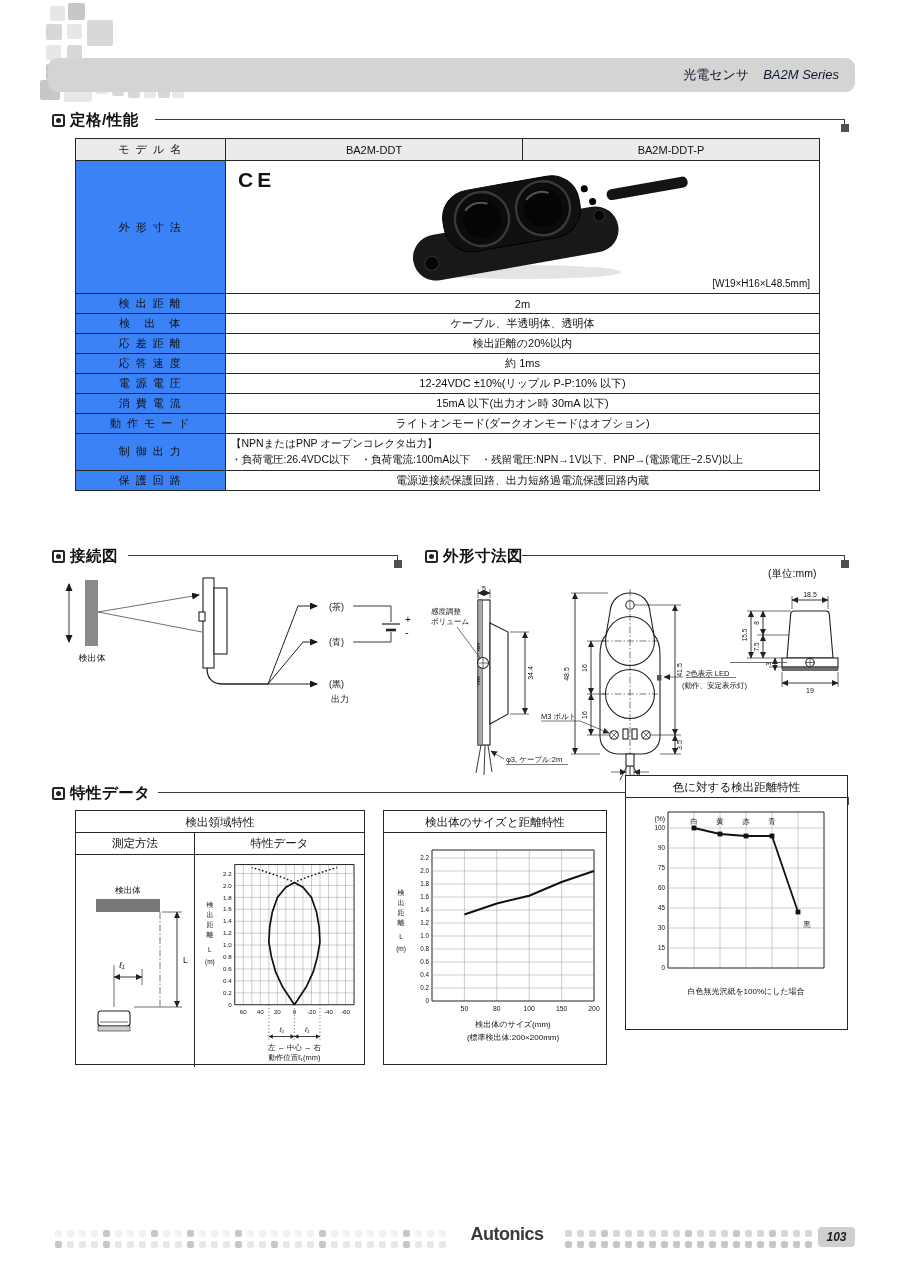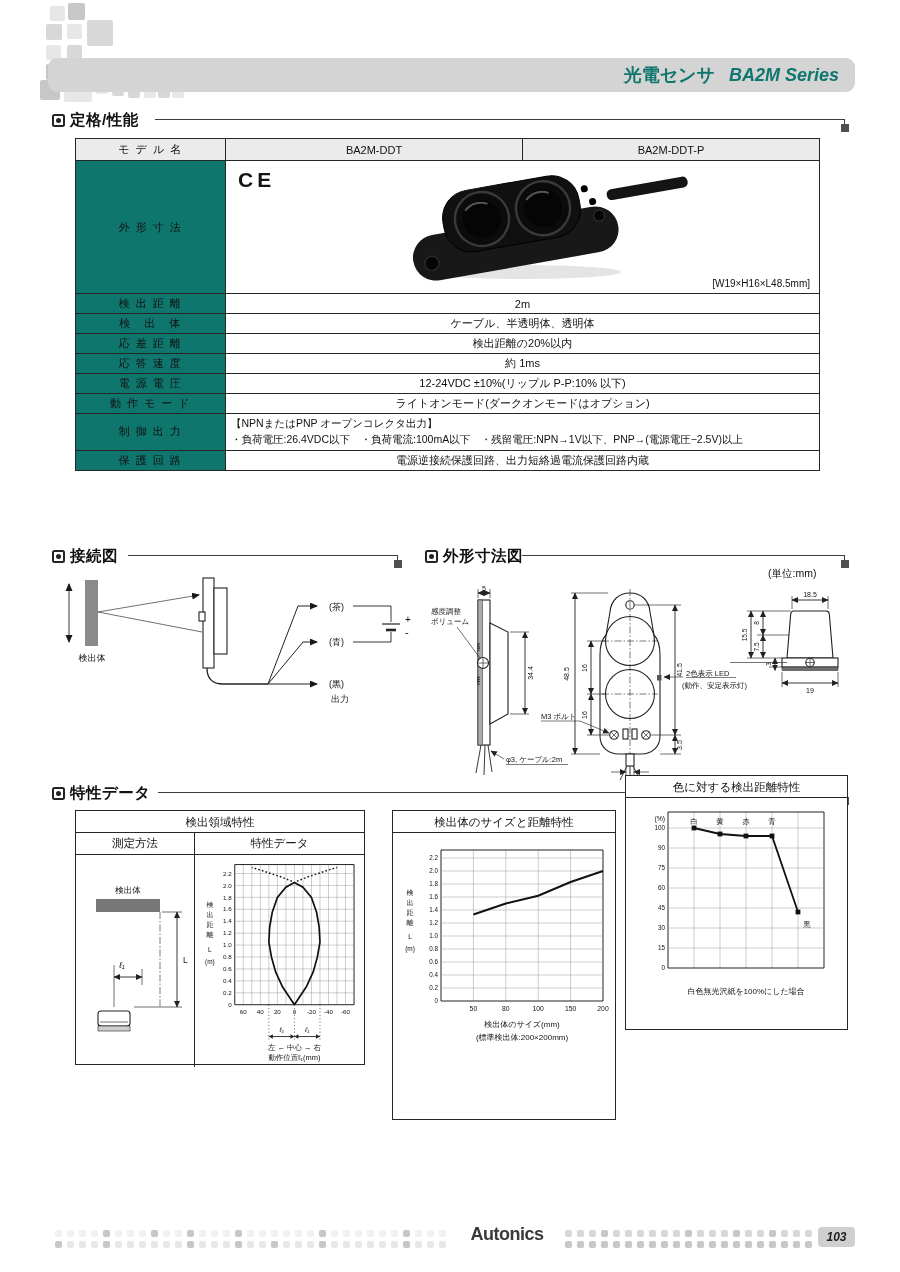--- a/index.html
+++ b/index.html
@@ -2,33 +2,33 @@
 <html><head>
 <meta charset="utf-8">
 <style>
 *{margin:0;padding:0;box-sizing:border-box}
 body{background:#fff}
 #page{position:relative;width:900px;height:1272px;background:#fff;overflow:hidden;
   font-family:"Liberation Sans","DejaVu Sans",sans-serif;color:#111}
 .abs{position:absolute}
 
 #titlebar{position:absolute;left:48px;top:58px;width:807px;height:34px;border-radius:9px;background:#d4d4d4}
-#titlebar .tw{position:absolute;right:16px;top:0;line-height:34px;font-size:18px;font-weight:bold;color:#0f766e;white-space:nowrap}
+#titlebar .tw{position:absolute;right:16px;top:0;line-height:34px;font-size:13px;font-weight:normal;color:#0f172a;white-space:nowrap}
 #titlebar .model{font-style:italic;margin-left:14px}
 
 .sec{position:absolute;display:flex;align-items:center;gap:5px}
 .sicon{width:13px;height:13px;border:2.2px solid #242424;border-radius:2.5px;position:relative;flex:0 0 auto}
 .sicon::after{content:'';position:absolute;inset:1.8px;background:#242424;border-radius:50%}
 .stitle{font-weight:bold;font-size:15.5px;letter-spacing:.5px;white-space:nowrap}
 .secline{position:absolute;border-top:1.6px solid #3c3c3c;border-right:1.6px solid #3c3c3c;height:9px}
 .secline::after{content:'';position:absolute;right:-5px;bottom:-4px;width:8px;height:8px;background:#4f4f4f}
 
 #spec{border-collapse:collapse;width:745px;table-layout:fixed}
 #spec td{border:1px solid #262626;font-size:11px;text-align:center;vertical-align:middle;padding:2px 5px;height:20px;color:#111}
-#spec td.lab{background:#0f766e;letter-spacing:1.5px}
+#spec td.lab{background:#3b82f6;letter-spacing:1.5px}
 #spec tr.hd td{background:#ebebeb;height:22px}
 #spec td.ml{text-align:left;font-size:10.5px;line-height:1.5;height:36px}
 #spec td.appcell{height:132px;padding:0}
 .apprel{position:relative;width:100%;height:132px}
 .ce{position:absolute;left:12px;top:7px;font-size:21px;font-weight:bold;letter-spacing:4px;color:#131313}
 .sizenote{position:absolute;right:9px;bottom:4px;font-size:10px}
 .prod{position:absolute;left:50%;top:6px;transform:translateX(-50%)}
 
 .panel{position:absolute;border:1.2px solid #262626;background:#fff}
 .ptitle{height:22px;line-height:22px;text-align:center;font-size:11.5px;border-bottom:1px solid #262626}
@@ -141,20 +141,24 @@
             <td class="lab">応 差 距 離</td>
             <td colspan="2">検出距離の20%以内</td>
           </tr>
           <tr>
             <td class="lab">応 答 速 度</td>
             <td colspan="2">約 1ms</td>
           </tr>
           <tr>
             <td class="lab">電 源 電 圧</td>
             <td colspan="2">12-24VDC ±10%(リップル P-P:10% 以下)</td>
+          </tr>
+          <tr>
+            <td class="lab">消 費 電 流</td>
+            <td colspan="2">15mA 以下(出力オン時 30mA 以下)</td>
           </tr>
           <tr>
             <td class="lab">動 作 モ ー ド</td>
             <td colspan="2">ライトオンモード(ダークオンモードはオプション)</td>
           </tr>
           <tr>
             <td class="lab">制 御 出 力</td>
             <td colspan="2" class="ml">
               <div>【NPNまたはPNP オープンコレクタ出力】</div>
               <div>・負荷電圧:26.4VDC以下　・負荷電流:100mA以下　・残留電圧:NPN→1V以下、PNP→(電源電圧−2.5V)以上</div>
@@ -434,21 +438,21 @@
           <polygon points="100,182 104,179.7 104,184.3" fill="#222"></polygon>
           <polygon points="125.71428571428571,182 121.71428571428571,179.7 121.71428571428571,184.3" fill="#222"></polygon>
           <text x="87.14285714285714" y="177" font-size="7" text-anchor="middle" font-style="italic">ℓ₁</text>
           <text x="112.85714285714286" y="177" font-size="7" text-anchor="middle" font-style="italic">ℓ₁</text>
           <text x="100" y="196" font-size="7.5" text-anchor="middle">左 ← 中心 → 右</text>
           <text x="100" y="205.5" font-size="7.5" text-anchor="middle">動作位置ℓ₁(mm)</text>
         </svg>
     </div>
   </div>
 
-  <div class="panel" style="left:392px;top:810px;width:224px;height:310px">
+  <div class="panel" style="left:383px;top:810px;width:224px;height:255px">
     <div class="ptitle">検出体のサイズと距離特性</div>
     <svg id="c2" width="222" height="231" viewBox="0 0 222 231">
         <line x1="48" y1="17" x2="48" y2="168" stroke="#222" stroke-width="1"></line>
         <line x1="80.4" y1="17" x2="80.4" y2="168" stroke="#999" stroke-width="0.5"></line>
         <line x1="112.8" y1="17" x2="112.8" y2="168" stroke="#999" stroke-width="0.5"></line>
         <line x1="145.2" y1="17" x2="145.2" y2="168" stroke="#999" stroke-width="0.5"></line>
         <line x1="177.6" y1="17" x2="177.6" y2="168" stroke="#999" stroke-width="0.5"></line>
         <line x1="210" y1="17" x2="210" y2="168" stroke="#222" stroke-width="1"></line>
         <line x1="48" y1="168" x2="210" y2="168" stroke="#222" stroke-width="1"></line>
         <line x1="48" y1="155" x2="210" y2="155" stroke="#999" stroke-width="0.5"></line>

